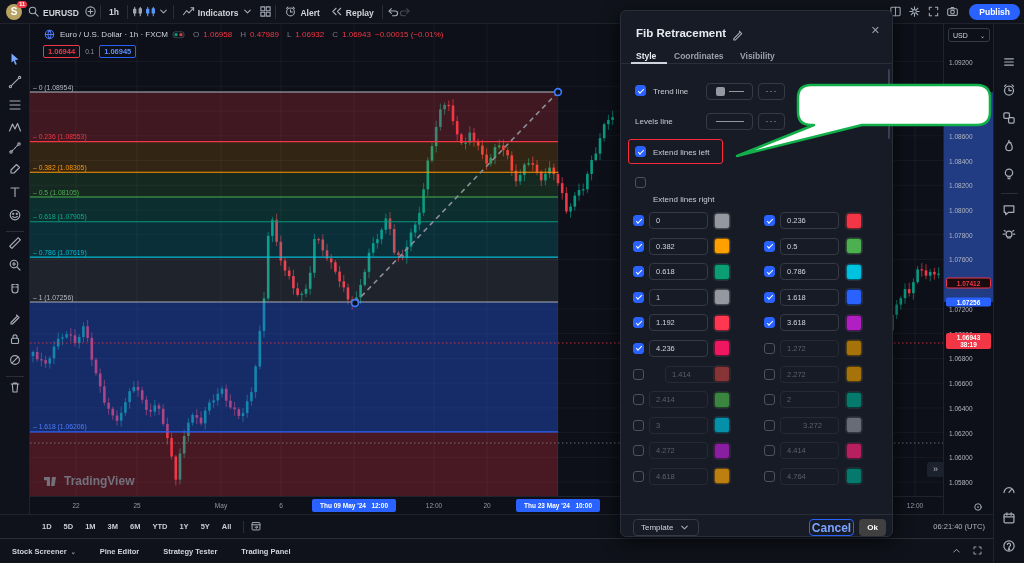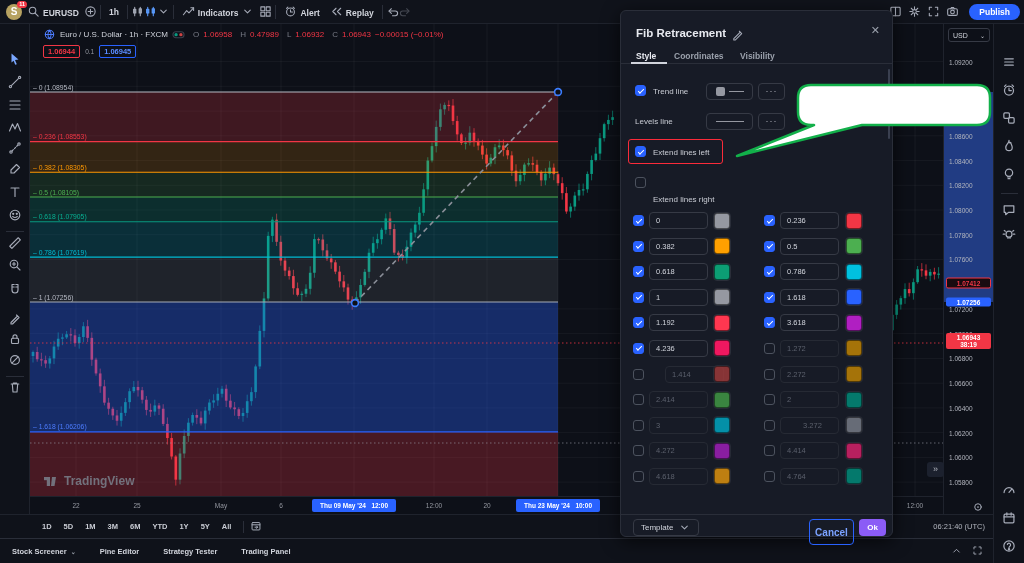--- a/index.html
+++ b/index.html
@@ -100,24 +100,24 @@
   #levels-grid { position:absolute; left:0; top:197px; width:271px; height:303px; overflow:hidden; }
   .lv-row { position:relative; height:25.6px; }
   .lv-cb { position:absolute; top:7px; }
   .lv-input { position:absolute; top:4px; width:59px; height:17px; border:1px solid #363a45; border-radius:4px;
     font-size:7.5px; color:#d1d4dc; line-height:15px; padding-left:6px; background:#171b26; }
   .lv-input.dis { color:#5b606c; border-color:#262a34; }
   .lv-swatch { position:absolute; top:4.5px; width:16px; height:16px; border-radius:3px; border:1px solid rgba(0,0,0,.5); outline:1px solid #2a2e39; }
   #dlg-footer { position:absolute; left:0; top:503px; width:271px; height:23px; border-top:1px solid #2a2e39; }
   #template-btn { position:absolute; left:12px; top:4px; height:17px; border:1px solid #363a45; border-radius:4px;
     font-size:8px; color:#d1d4dc; display:flex; align-items:center; gap:5px; padding:0 7px; background:#171b26; }
-  #cancel-btn { position:absolute; left:188px; top:4px; width:45px; height:26px; border:1px solid #2962ff; border-radius:4px;
-    font-size:10px; font-weight:bold; color:#7ba2ff; background:transparent; }
+  #cancel-btn { position:absolute; left:188px; top:4px; width:45px; height:17px; border:1px solid #2962ff; border-radius:4px;
+    font-size:12px; font-weight:bold; color:#7ba2ff; background:transparent; }
   #ok-btn { position:absolute; left:238px; top:4px; width:27px; height:17px; border:none; border-radius:4px;
-    font-size:8px; font-weight:bold; color:#fff; background:#8b5cf6; }
+    font-size:8px; font-weight:bold; color:#fff; background:#404040; }
   #dlg-scrollbar { position:absolute; right:2px; top:58px; width:2px; height:70px; background:#3a4050; border-radius:2px; }
   
   #callout-svg { position:absolute; left:0; top:0; width:1024px; height:563px; z-index:20; pointer-events:none; }
   #callout-text { position:absolute; left:800px; top:92px; width:188px; text-align:center; z-index:21;
     font-size:12px; font-weight:bold; color:#0a0a0a; direction:rtl; pointer-events:none;
     font-family:"DejaVu Sans","Liberation Sans",sans-serif; }
 </style>
 </head>
 <body>
 

